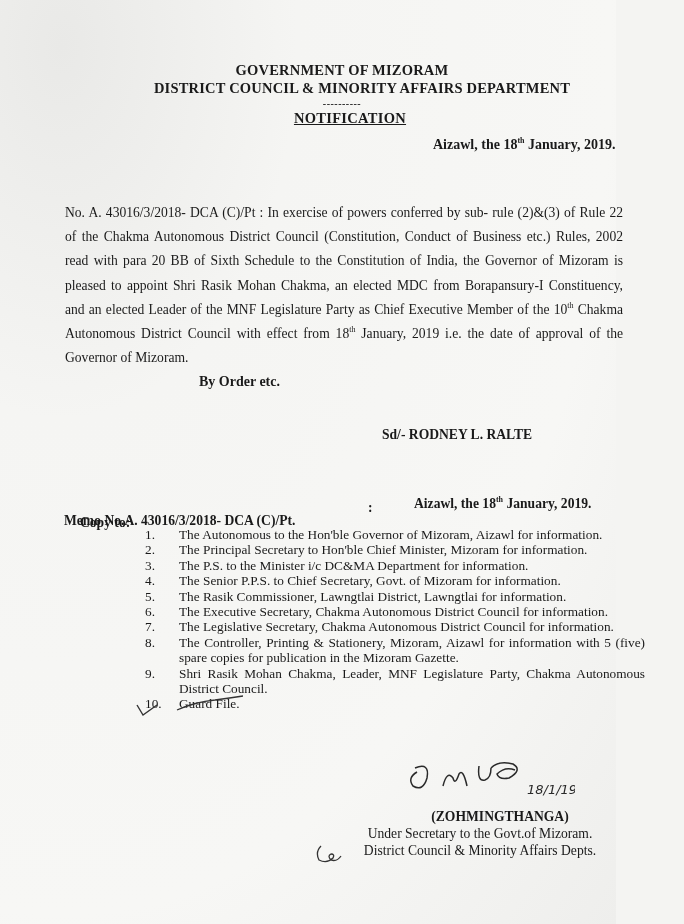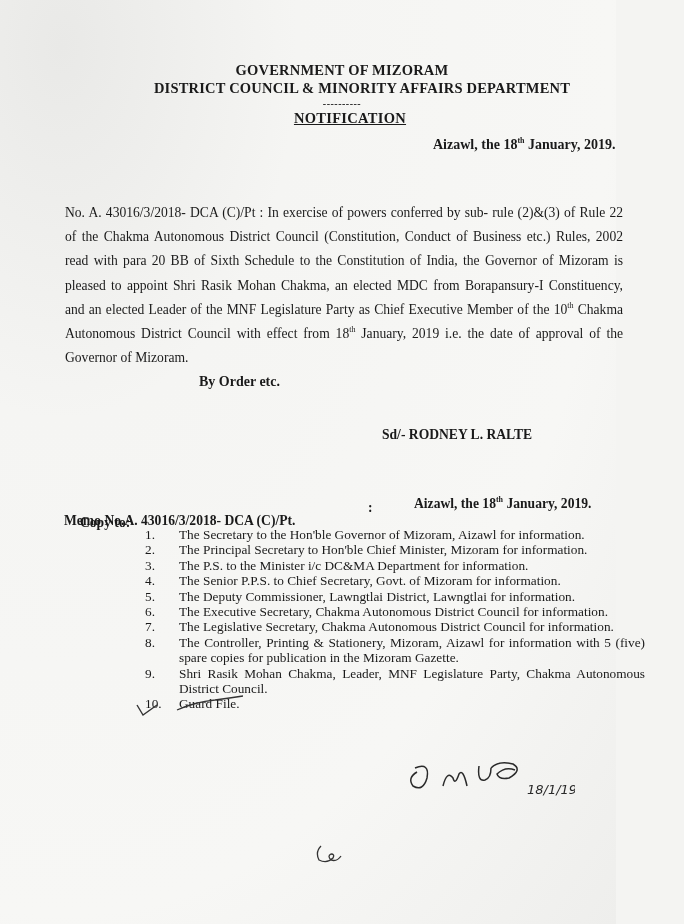--- a/index.html
+++ b/index.html
@@ -65,37 +65,37 @@
   </div>
 
   <div class="memo">Memo No.A. 43016/3/2018- DCA (C)/Pt.</div>
   <div class="memo-colon">:</div>
   <div class="memo-date"><span>Aizawl, the 18</span><sup>th</sup><span> January, 2019.</span></div>
   <div class="copyto">Copy to:</div>
 
   <div class="clist">
     <div class="citem">
         <span class="cnum">1.</span>
-        <span class="ctext">The Secretary to the Hon'ble Governor of Mizoram, Aizawl for information.</span>
+        <span class="ctext">The Autonomous to the Hon'ble Governor of Mizoram, Aizawl for information.</span>
       </div>
     <div class="citem">
         <span class="cnum">2.</span>
         <span class="ctext">The Principal Secretary to Hon'ble Chief Minister, Mizoram for information.</span>
       </div>
     <div class="citem">
         <span class="cnum">3.</span>
         <span class="ctext">The P.S. to the Minister i/c DC&amp;MA Department for information.</span>
       </div>
     <div class="citem">
         <span class="cnum">4.</span>
         <span class="ctext">The Senior P.P.S. to Chief Secretary, Govt. of Mizoram for information.</span>
       </div>
     <div class="citem">
         <span class="cnum">5.</span>
-        <span class="ctext">The Deputy Commissioner, Lawngtlai District, Lawngtlai for information.</span>
+        <span class="ctext">The Rasik Commissioner, Lawngtlai District, Lawngtlai for information.</span>
       </div>
     <div class="citem">
         <span class="cnum">6.</span>
         <span class="ctext">The Executive Secretary, Chakma Autonomous District Council for information.</span>
       </div>
     <div class="citem">
         <span class="cnum">7.</span>
         <span class="ctext">The Legislative Secretary, Chakma Autonomous District Council for information.</span>
       </div>
     <div class="citem">
@@ -120,17 +120,22 @@
     <path d="M2 2 L8 12 L22 2" stroke="#333" stroke-width="1.4" fill="none"></path>
   </svg>
 
   <svg class="sign2" viewBox="0 0 170 50">
     <path d="M10 10 Q25 4 22 20 Q18 34 8 28 Q2 20 12 14" stroke="#2a2a2a" stroke-width="1.5" fill="none"></path>
     <path d="M38 28 Q42 12 48 20 Q50 28 54 16 Q58 10 62 28" stroke="#2a2a2a" stroke-width="1.5" fill="none"></path>
     <path d="M74 8 Q72 24 80 22 Q86 20 86 10 M86 10 Q94 2 108 6 Q118 12 104 20 Q94 22 92 16 Q100 8 110 12" stroke="#2a2a2a" stroke-width="1.5" fill="none"></path>
     <text x="122" y="36" font-size="13" font-family="DejaVu Sans, sans-serif" fill="#2a2a2a" font-style="italic">18/1/19</text>
   </svg>
 
+  <div class="sig2">
+    <div class="name">(ZOHMINGTHANGA)</div>
+    <div>Under Secretary to the Govt.of Mizoram.</div>
+    <div>District Council &amp; Minority  Affairs Depts.</div>
+  </div>
 
   <svg class="stamp" viewBox="0 0 30 22">
     <path d="M8 4 Q2 10 6 18 Q14 22 20 16 Q22 12 18 12 Q14 14 18 18 Q24 20 28 14" stroke="#333" stroke-width="1.3" fill="none"></path>
   </svg>
 </div>
 
 </body></html>

